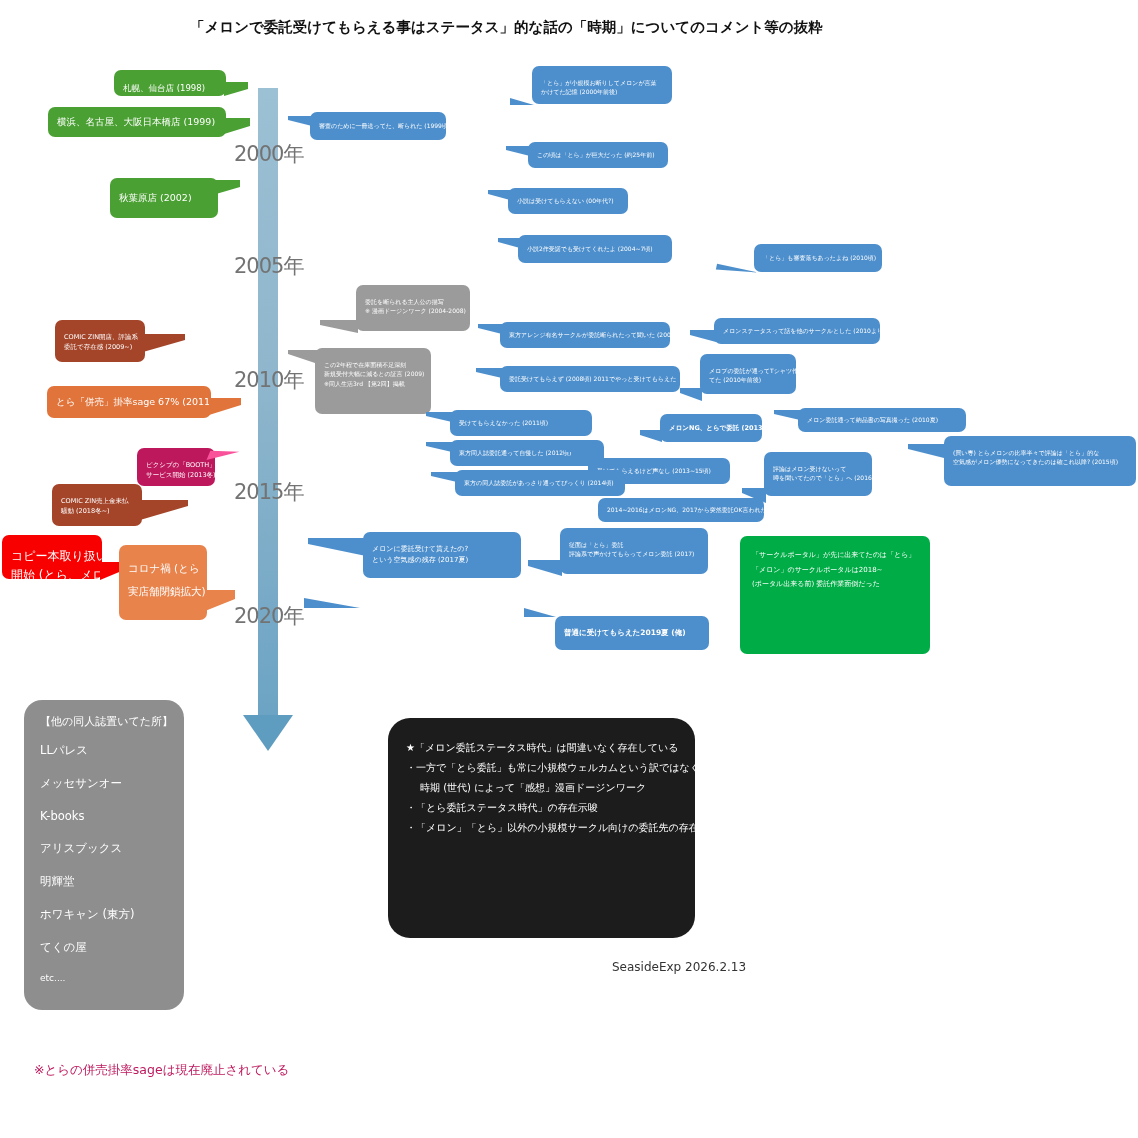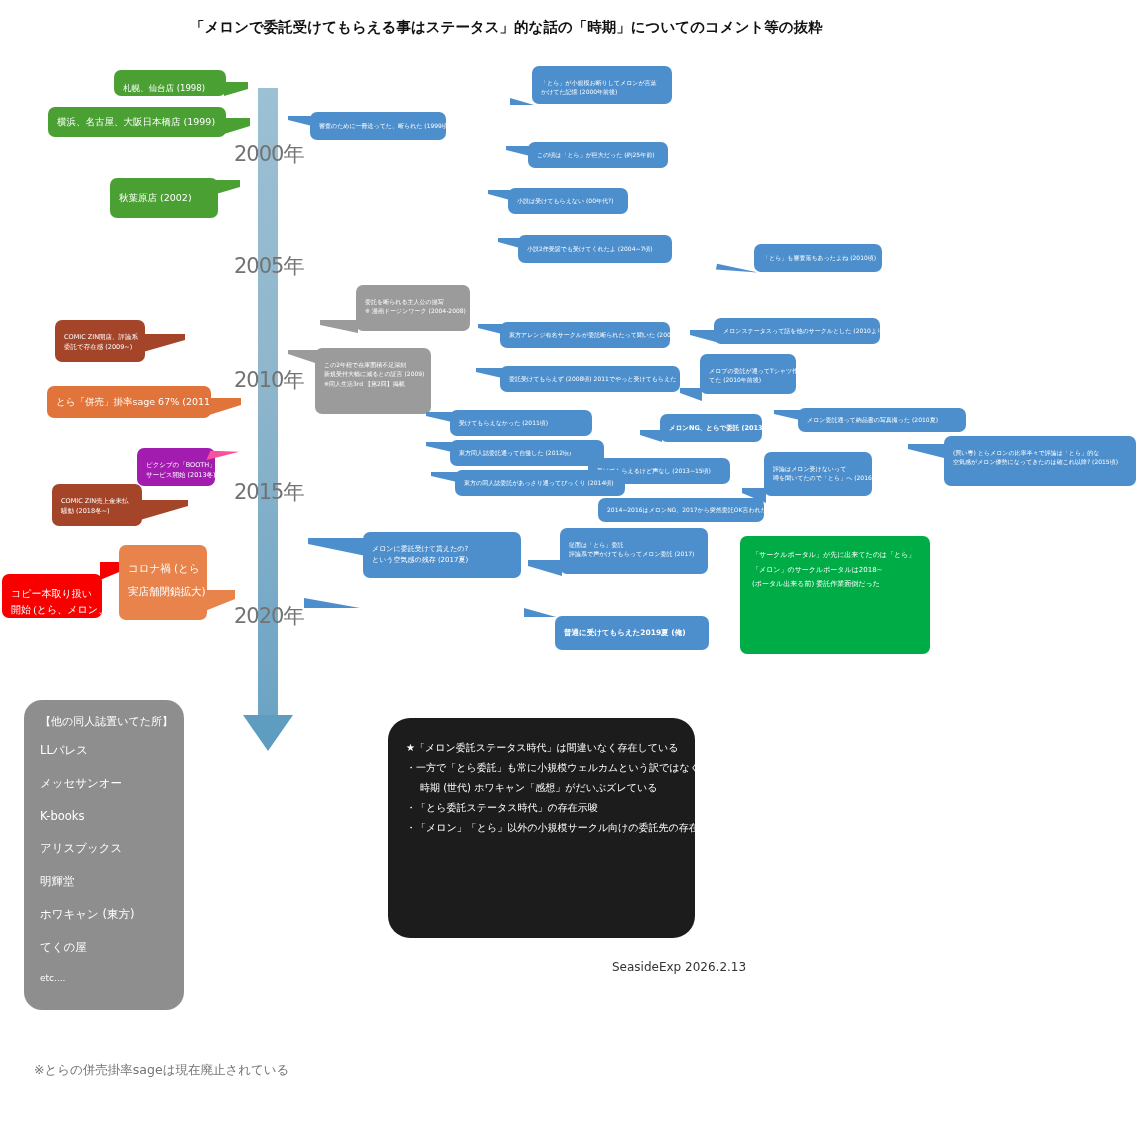--- a/index.html
+++ b/index.html
@@ -38,21 +38,21 @@
   .cal .ln{display:block;white-space:nowrap;}
   .tail{position:absolute;width:0;height:0;}
 
   
   .c-green{background:#4aa032;}
   .c-blue{background:#4d8fcc;}
   .c-gray{background:#9b9b9b;}
   .c-brown{background:#a4452a;}
   .c-orange{background:#e1743a;}
   .c-orange2{background:#e8834c;}
-  .c-pink{background:#a21caf;}
+  .c-pink{background:#be185d;}
   .c-red{background:#f80000;}
   .c-kgreen{background:#00ac46;}
 
   
   .shops{
     position:absolute;left:24px;top:700px;width:160px;height:310px;
     background:#8e8e8e;border-radius:18px;padding:14px 16px;box-sizing:border-box;
     color:#ffffff;
   }
   .shops .hd{font-size:11px;margin-bottom:14px;white-space:nowrap;}
@@ -62,21 +62,21 @@
   
   .concl{
     position:absolute;left:388px;top:718px;width:307px;height:220px;
     background:#1c1c1c;border-radius:22px;padding:20px 18px;box-sizing:border-box;
     color:#ffffff;
   }
   .concl .ln{font-size:10px;line-height:2.0;white-space:nowrap;display:block;}
   .concl .ln.ind{padding-left:14px;}
 
   .sig{position:absolute;left:612px;top:960px;font-size:12px;color:#333;white-space:nowrap;}
-  .foot{position:absolute;left:34px;top:1062px;font-size:12.5px;color:#737373;white-space:nowrap;}
+  .foot{position:absolute;left:34px;top:1062px;font-size:12.5px;color:#be185d;white-space:nowrap;}
 </style>
 </head>
 <body>
 
 <div id="canvas">
 
   <div class="title">「メロンで委託受けてもらえる事はステータス」的な話の「時期」についてのコメント等の抜粋</div>
 
   <div class="axis-bar"></div>
   <div class="axis-head"></div>
@@ -118,21 +118,21 @@
     <span class="ln">サービス開始 (2013冬)</span>
   </div>
   <div class="tail" style="left:205px;top:448px;border-bottom:8px solid #f9529a;border-left:6px solid transparent;border-right:28px solid transparent;border-top:0;transform:rotate(-14deg);"></div>
 
   <div class="cal c-brown" style="left:52px;top:484px;width:90px;height:42px;font-size:6.5px;">
     <span class="ln">COMIC ZIN売上金未払</span>
     <span class="ln">騒動 (2018冬~)</span>
   </div>
   <div class="tail" style="left:140px;top:500px;border-top:6px solid #a4452a;border-bottom:14px solid transparent;border-left:48px solid #a4452a;border-right:0;"></div>
 
-  <div class="cal c-red" style="left:2px;top:574px;width:100px;height:44px;font-size:10px;font-family:Liberation Serif, serif;">
+  <div class="cal c-red" style="left:2px;top:535px;width:100px;height:44px;font-size:12px;">
     <span class="ln">コピー本取り扱い</span>
     <span class="ln">開始 (とら、メロン、2019)</span>
   </div>
   <div class="tail" style="left:100px;top:562px;border-top:8px solid #f80000;border-bottom:10px solid transparent;border-left:24px solid #f80000;border-right:0;"></div>
 
   <div class="cal c-orange2" style="left:119px;top:545px;width:88px;height:75px;font-size:10.5px;line-height:2.2;">
     <span class="ln">コロナ禍 (とら</span>
     <span class="ln">実店舗閉鎖拡大)</span>
   </div>
   <div class="tail" style="left:205px;top:590px;border-top:9px solid #e8834c;border-bottom:12px solid transparent;border-left:30px solid #e8834c;border-right:0;"></div>
@@ -281,21 +281,21 @@
     <div class="it">アリスブックス</div>
     <div class="it">明輝堂</div>
     <div class="it">ホワキャン (東方)</div>
     <div class="it">てくの屋</div>
     <div class="it small">etc....</div>
   </div>
 
   <div class="concl">
     <span class="ln">★「メロン委託ステータス時代」は間違いなく存在している</span>
     <span class="ln">・一方で「とら委託」も常に小規模ウェルカムという訳ではなく</span>
-    <span class="ln ind">時期 (世代) ホワキャン「感想」がだいぶズレている</span>
+    <span class="ln ind">時期 (世代) によって「感想」漫画ドージンワーク</span>
     <span class="ln">・「とら委託ステータス時代」の存在示唆</span>
     <span class="ln">・「メロン」「とら」以外の小規模サークル向けの委託先の存在がある</span>
   </div>
 
   <div class="sig">SeasideExp 2026.2.13</div>
   <div class="foot">※とらの併売掛率sageは現在廃止されている</div>
 
 </div>
 
 </body></html>

